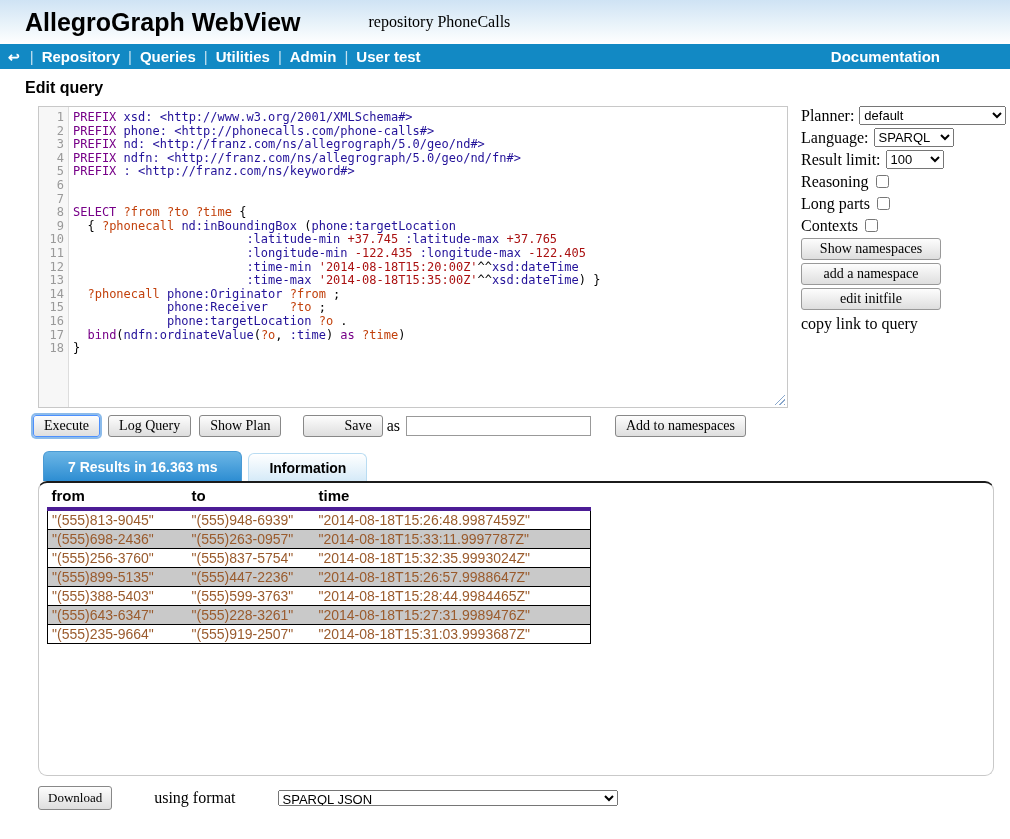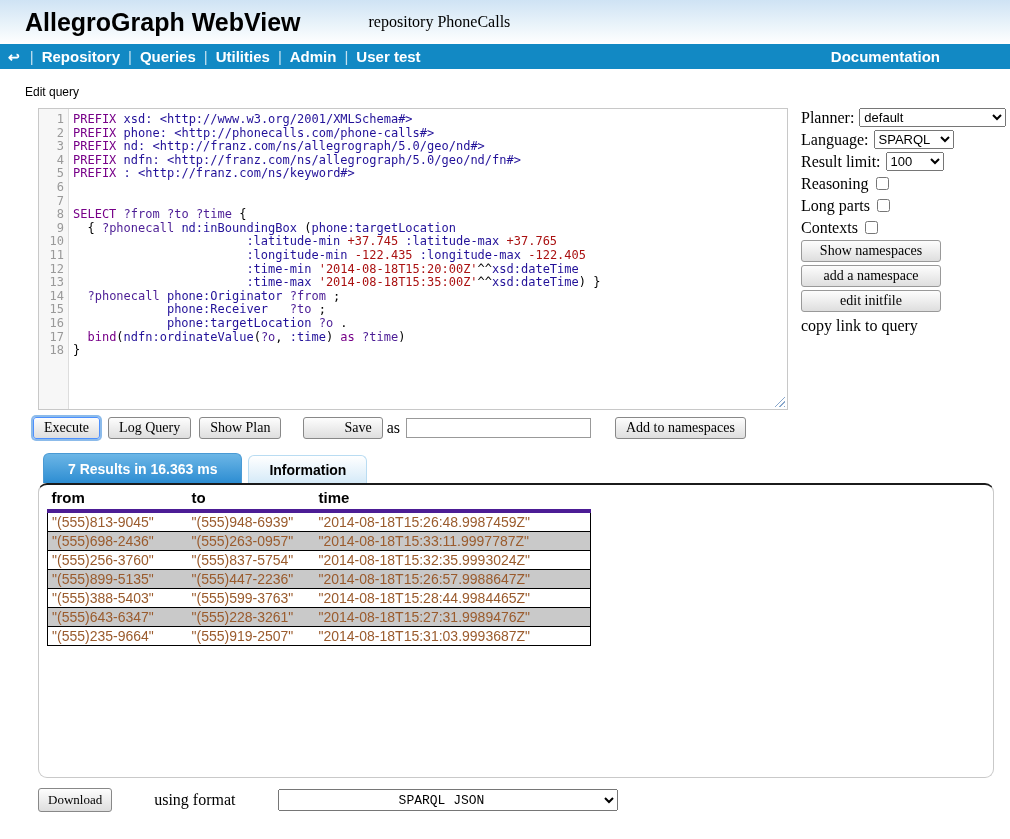--- a/index.html
+++ b/index.html
@@ -26,40 +26,40 @@
     font-family:"Liberation Sans", sans-serif; font-weight:bold; font-size:15px;
     padding-left:8px; position:relative;
   }
   .back-icon { font-size:14px; margin-right:2px; cursor:pointer; }
   .nav-sep { margin:0 8px; color:rgba(255,255,255,.75); font-weight:normal; }
   .nav-link { cursor:pointer; }
   .doc-link { position:absolute; right:70px; cursor:pointer; }
 
   
   .page-heading {
-    font-family:"Liberation Sans", sans-serif; font-size:12px; font-weight:normal;
-    margin:16px 0 9px 25px;
+    font-family:"Liberation Sans", sans-serif; font-size:16px; font-weight:bold;
+    margin:10px 0 9px 25px;
   }
 
   
   .editor-row { display:flex; margin-left:38px; }
   .code-editor {
     width:750px; height:302px; border:1px solid #c8c8c8; background:#fff;
     display:flex; position:relative;
     font-family:"DejaVu Sans Mono", monospace; font-size:12px; line-height:13.6px;
   }
   .editor-gutter {
     width:30px; background:#f7f7f7; border-right:1px solid #ddd; color:#999;
     text-align:right; padding:4px 4px 0 0; flex:none;
   }
   .editor-code { flex:1; padding:4px 0 0 4px; white-space:pre; overflow:hidden; }
   .cl { min-height:13.6px; }
   .tok-k { color:#708; }
   .tok-a { color:#219; }
-  .tok-v { color:#4c1d95; }
+  .tok-v { color:#c2410c; }
   .tok-s { color:#a11; }
   .tok-n { color:#a11; }
   .resize-handle {
     position:absolute; right:2px; bottom:2px; width:13px; height:13px;
     background:repeating-linear-gradient(135deg, transparent 0 2px, #8aa8cc 2px 3px);
     clip-path:polygon(100% 0, 100% 100%, 0 100%); cursor:nwse-resize;
   }
 
   
   .query-controls { margin-left:13px; font-size:16px; width:205px; }
@@ -127,21 +127,21 @@
   .results-table tbody tr.alt { background:#c9c9c9; }
 
   
   .download-row { display:flex; align-items:center; margin:10px 0 0 38px; font-size:16px;gap:36px; }
   .download-btn {
     font-family:"Liberation Serif", serif; font-size:13px; padding:3px 9px;
     background:linear-gradient(#fdfdfd, #dedede); border:1px solid #888;
     border-radius:3px; margin-right:6px; cursor:pointer;
   }
   .format-label { margin-right:6px; }
-  .sel-format { width:340px; font-family:Liberation Mono, monospace; font-size:13px; height:22px;text-align:center; }
+  .sel-format { width:340px; font-family:Liberation Sans, sans-serif; font-size:13px; height:16px; }
 </style>
 </head>
 <body>
 
 <div class="app-header">
   <span class="app-title">AllegroGraph WebView</span>
   <span class="repo-label">repository PhoneCalls</span>
 </div>
 
 <div class="main-nav">

